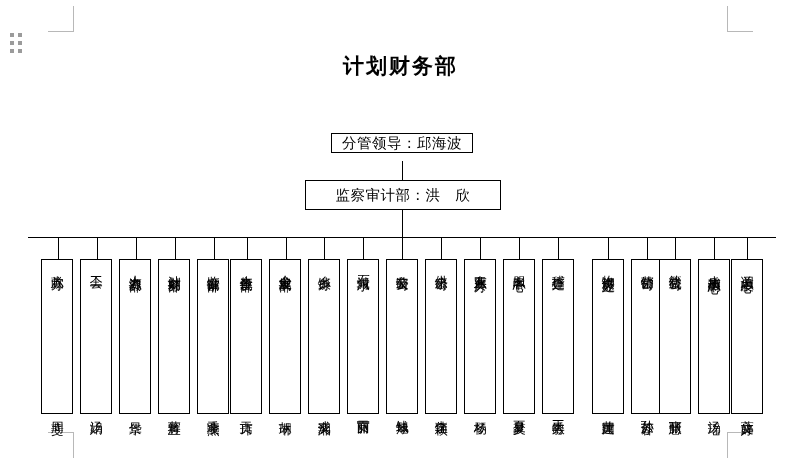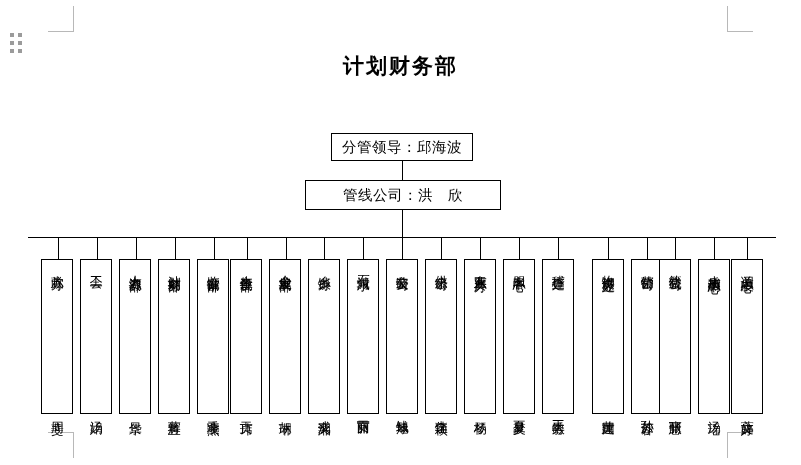--- a/index.html
+++ b/index.html
@@ -87,21 +87,21 @@
     display: flex;
     align-items: center;
     justify-content: center;
     font-size: 14px;
   }
 
   #node-leader {
     left: 331px;
     top: 133px;
     width: 142px;
-    height: 28px;
+    height: 20px;
     font-size: 14.5px;
     letter-spacing: 0.5px;
   }
   #node-manager {
     left: 305px;
     top: 180px;
     width: 196px;
     height: 30px;
     font-size: 14.5px;
     letter-spacing: 0.5px;
@@ -167,21 +167,21 @@
   <i></i>
   <i></i>
 </div>
 
 <div id="page-title">计划财务部</div>
 
 <div class="node" id="node-leader">
   <span>分管领导：邱海波</span>
 </div>
 <div class="node" id="node-manager">
-  <span>管线公司：洪　欣</span>
+  <span>监察审计部：洪　欣</span>
 </div>
 
 <div class="conn conn-v" id="conn-leader-manager"></div>
 <div class="conn conn-v" id="conn-manager-bus"></div>
 <div class="conn conn-h" id="bus-line"></div>
 
 <div id="leaf-layer">
     <div class="drop" style="left: 58px;"></div>
     <div class="leaf" style="left: 41px; width: 32px;">
       <div style="display: flex; flex-direction: column; align-items: center; justify-content: space-between; height: 100%;">

